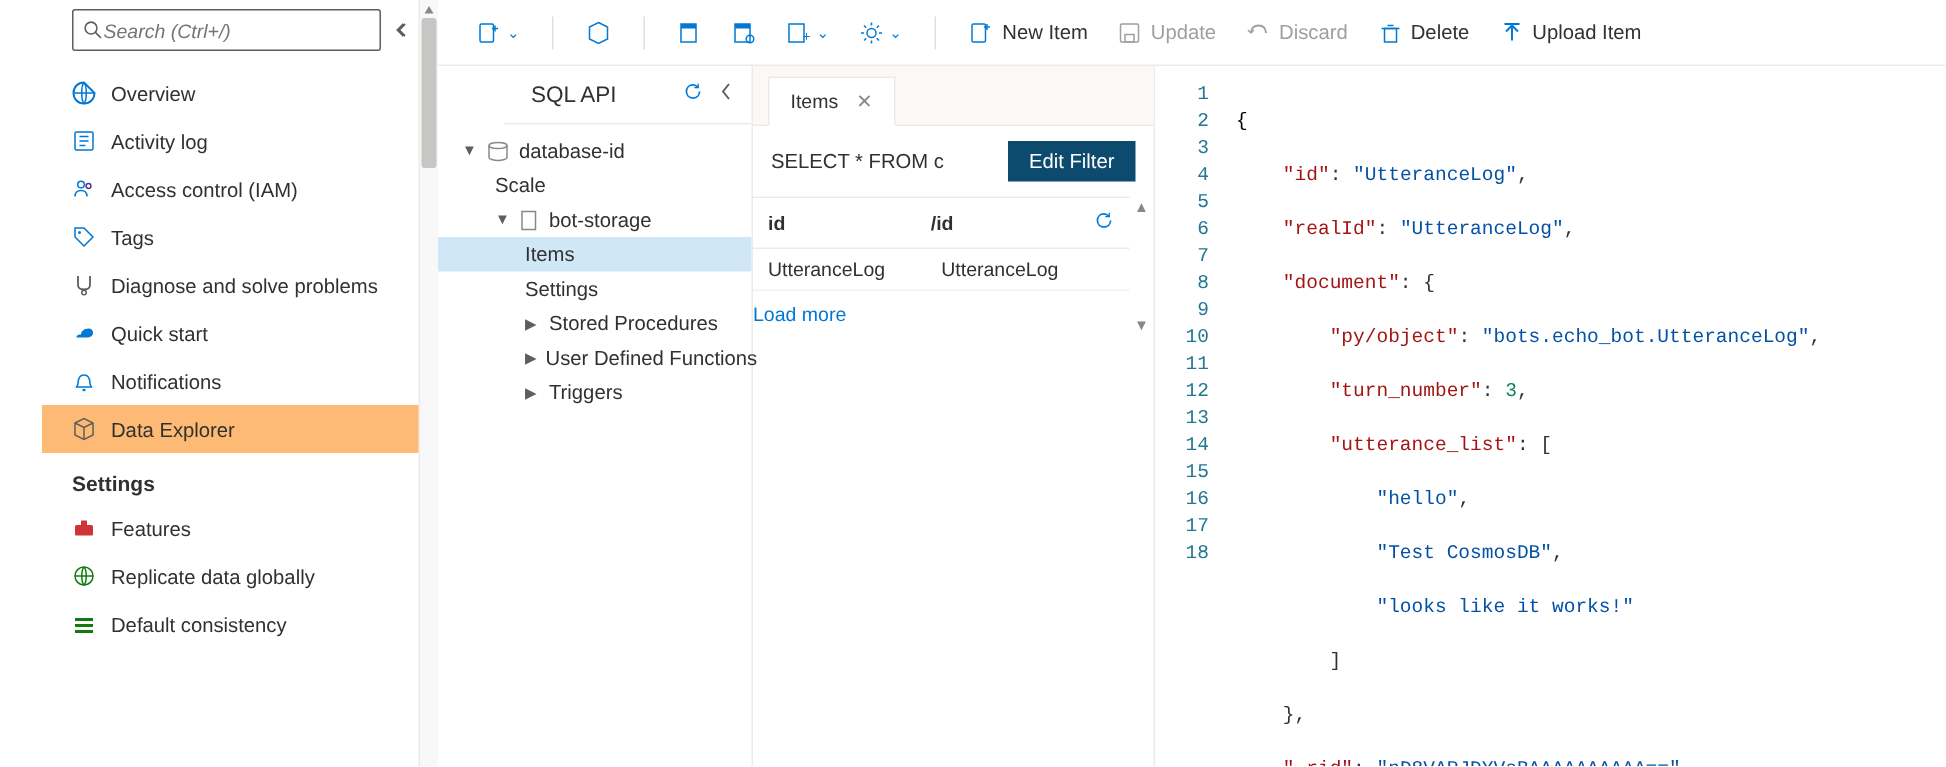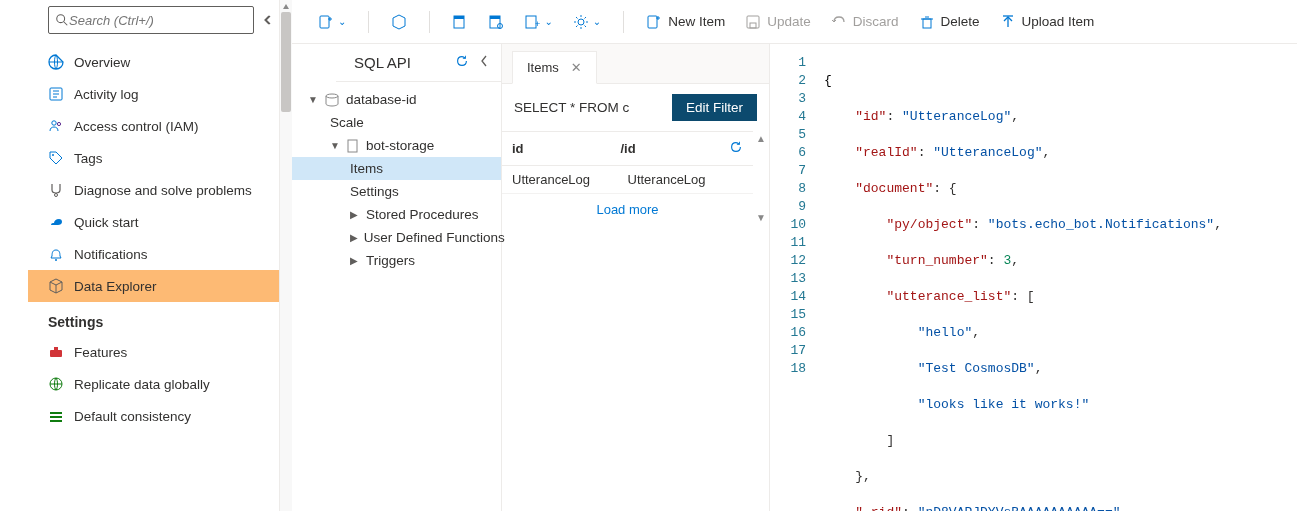--- a/index.html
+++ b/index.html
@@ -206,21 +206,20 @@
   }
   .list-header .col { flex: 1; }
   .list-header .refresh { color: #0078d4; cursor: pointer; }
   .list-row {
     display: flex;
     padding: 6px 10px;
     border-bottom: 1px solid #f3f2f1;
   }
   .list-row .col { flex: 1; }
   .load-more {
-    text-align: center;
     color: #0078d4;
     cursor: pointer;
     padding: 8px 0;
   }
   .items-scroll {
     display: flex;
   }
   .items-scroll-track {
     width: 16px;
     display: flex;
@@ -588,21 +587,21 @@
           <div>15</div>
           <div>16</div>
           <div>17</div>
           <div>18</div>
       </div>
       <div class="code">
 <div><span class="s-brace">{</span></div>
 <div>    <span class="s-key">"id"</span>: <span class="s-str">"<span>UtteranceLog</span>"</span>,</div>
 <div>    <span class="s-key">"realId"</span>: <span class="s-str">"<span>UtteranceLog</span>"</span>,</div>
 <div>    <span class="s-key">"document"</span>: {</div>
-<div>        <span class="s-key">"py/object"</span>: <span class="s-str">"<span>bots.echo_bot.Notifications</span>"</span>,</div>
+<div>        <span class="s-key">"py/object"</span>: <span class="s-str">"<span>bots.echo_bot.UtteranceLog</span>"</span>,</div>
 <div>        <span class="s-key">"turn_number"</span>: <span class="s-num">3</span>,</div>
 <div>        <span class="s-key">"utterance_list"</span>: [</div>
 <div>            <span class="s-str">"<span>hello</span>"</span>,</div>
 <div>            <span class="s-str">"<span>Test CosmosDB</span>"</span>,</div>
 <div>            <span class="s-str">"<span>looks like it works!</span>"</span></div>
 <div>        ]</div>
 <div>    },</div>
 <div>    <span class="s-key">"_rid"</span>: <span class="s-str">"<span>nD8VAPJDYVsBAAAAAAAAAA==</span>"</span>,</div>
 
 

